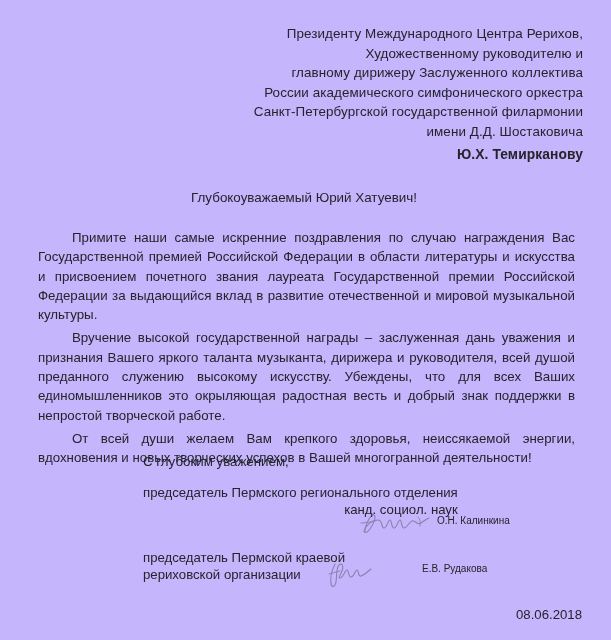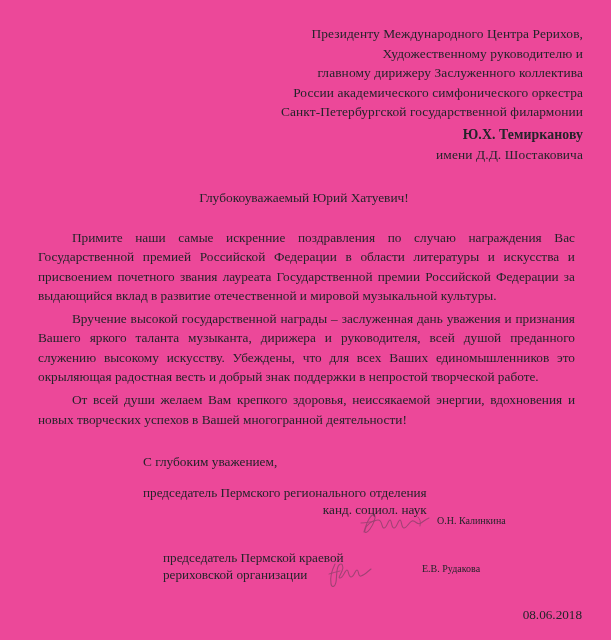--- a/index.html
+++ b/index.html
@@ -4,22 +4,22 @@
 <style>
   html, body {
     margin: 0;
     padding: 0;
     background: #ffffff;
   }
   .page {
     position: relative;
     width: 611px;
     height: 640px;
-    background: #ec4899;
-    font-family: Liberation Serif, serif;
+    background: #c4b5fd;
+    font-family: Liberation Sans, sans-serif;
     color: #24242a;
     overflow: hidden;
     box-sizing: border-box;
   }
 
   
   .addressee {
     position: absolute;
     top: 24px;
     right: 28px;
@@ -73,21 +73,21 @@
   }
 
   
   .sigblock {
     position: absolute;
     left: 143px;
     font-size: 13.2px;
     line-height: 17.2px;
   }
   .sigblock.first { top: 484px; text-align: right; }
-  .sigblock.second { top: 549px; margin-left: 20px; }
+  .sigblock.second { top: 549px; }
   .sigblock .line { white-space: nowrap; }
 
   .signer-name {
     position: absolute;
     font-size: 10px;
     white-space: nowrap;
   }
   .signer-name.one { top: 515px; left: 437px; }
   .signer-name.two { top: 563px; left: 381px; margin-left: 41px; }
 
@@ -111,22 +111,22 @@
 <body>
 
 <div class="page">
 
   <div class="addressee">
     <div class="line">Президенту Международного Центра Рерихов,</div>
     <div class="line">Художественному руководителю и</div>
     <div class="line">главному дирижеру Заслуженного коллектива</div>
     <div class="line">России академического симфонического оркестра</div>
     <div class="line">Санкт-Петербургской государственной филармонии</div>
+    <div class="line">имени Д.Д. Шостаковича</div>
     <div class="line bold">Ю.Х. Темирканову</div>
-    <div class="line">имени Д.Д. Шостаковича</div>
   </div>
 
   <div class="salutation">Глубокоуважаемый Юрий Хатуевич!</div>
 
   <div class="body-block">
     <p>Примите наши самые искренние поздравления по случаю награждения Вас Государственной премией Российской Федерации в области литературы и искусства и присвоением почетного звания лауреата Государственной премии Российской Федерации за выдающийся вклад в развитие отечественной и мировой музыкальной культуры.</p>
     <p>Вручение высокой государственной награды – заслуженная дань уважения и признания Вашего яркого таланта музыканта, дирижера и руководителя, всей душой преданного служению высокому искусству. Убеждены, что для всех Ваших единомышленников это окрыляющая радостная весть и добрый знак поддержки в непростой творческой работе.</p>
     <p>От всей души желаем Вам крепкого здоровья, неиссякаемой энергии, вдохновения и новых творческих успехов в Вашей многогранной деятельности!</p>
   </div>
 

